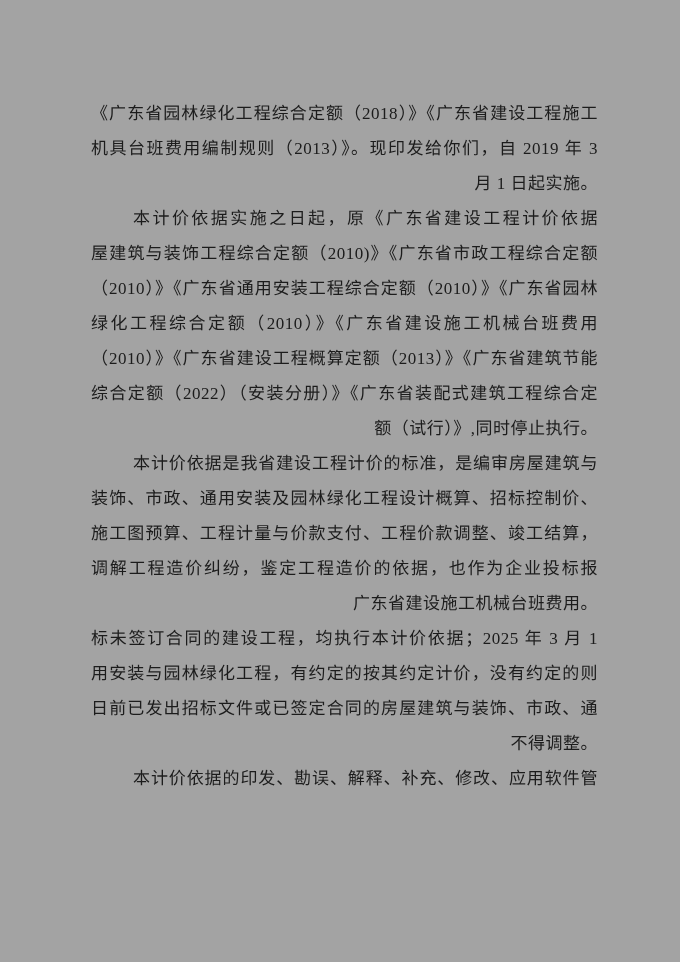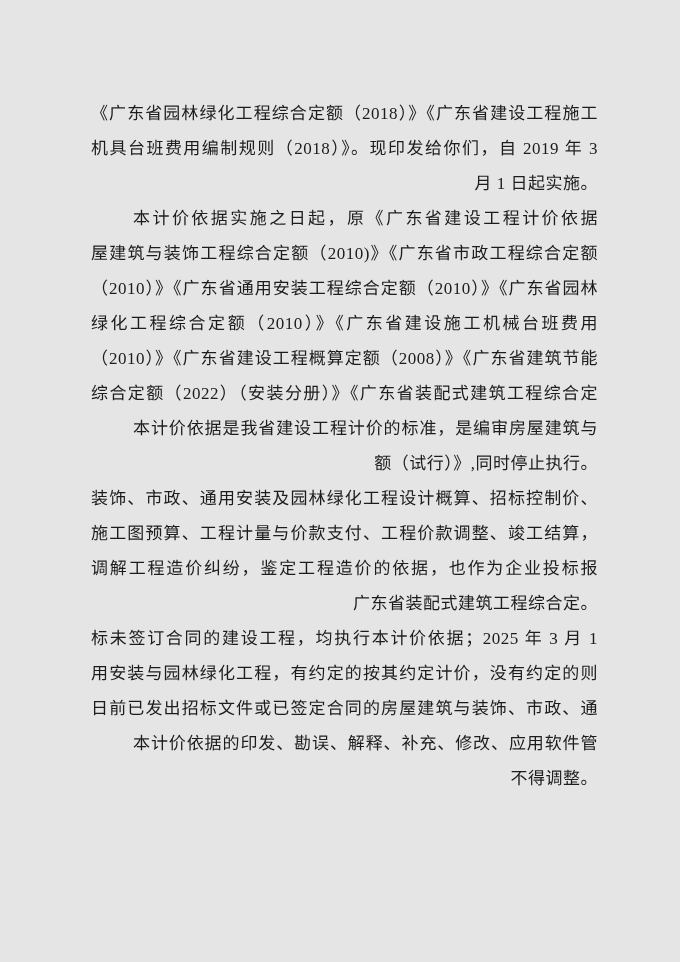--- a/index.html
+++ b/index.html
@@ -4,21 +4,21 @@
 <style>
   html, body {
     margin: 0;
     padding: 0;
     background: #ffffff;
   }
   .page {
     position: relative;
     width: 680px;
     height: 962px;
-    background: #e5e5e5;
+    background: #a3a3a3;
     overflow: hidden;
   }
   .doc-body {
     position: absolute;
     left: 91px;
     top: 96px;
     width: 507px;
   }
   .line {
     font-family: "Liberation Serif", "DejaVu Serif", serif;
@@ -39,33 +39,33 @@
   .line.indent {
     text-indent: 42px;
   }
 </style>
 </head>
 <body>
 
 <div class="page">
   <div class="doc-body">
       <div class="line just">《广东省园林绿化工程综合定额（2018）》《广东省建设工程施工</div>
-      <div class="line just">机具台班费用编制规则（2018）》。现印发给你们，自 2019 年 3</div>
+      <div class="line just">机具台班费用编制规则（2013）》。现印发给你们，自 2019 年 3</div>
       <div class="line">月 1 日起实施。</div>
       <div class="line just indent">本计价依据实施之日起，原《广东省建设工程计价依据</div>
       <div class="line just">屋建筑与装饰工程综合定额（2010)》《广东省市政工程综合定额</div>
       <div class="line just">（2010）》《广东省通用安装工程综合定额（2010）》《广东省园林</div>
       <div class="line just">绿化工程综合定额（2010）》《广东省建设施工机械台班费用</div>
-      <div class="line just">（2010）》《广东省建设工程概算定额（2008）》《广东省建筑节能</div>
+      <div class="line just">（2010）》《广东省建设工程概算定额（2013）》《广东省建筑节能</div>
       <div class="line just">综合定额（2022）（安装分册）》《广东省装配式建筑工程综合定</div>
+      <div class="line">额（试行）》,同时停止执行。</div>
       <div class="line just indent">本计价依据是我省建设工程计价的标准，是编审房屋建筑与</div>
-      <div class="line">额（试行）》,同时停止执行。</div>
       <div class="line just">装饰、市政、通用安装及园林绿化工程设计概算、招标控制价、</div>
       <div class="line just">施工图预算、工程计量与价款支付、工程价款调整、竣工结算，</div>
       <div class="line just">调解工程造价纠纷，鉴定工程造价的依据，也作为企业投标报价、</div>
-      <div class="line">广东省装配式建筑工程综合定。</div>
+      <div class="line">广东省建设施工机械台班费用。</div>
       <div class="line just">标未签订合同的建设工程，均执行本计价依据；2025 年 3 月 1</div>
       <div class="line just">用安装与园林绿化工程，有约定的按其约定计价，没有约定的则</div>
       <div class="line just">日前已发出招标文件或已签定合同的房屋建筑与装饰、市政、通</div>
+      <div class="line">不得调整。</div>
       <div class="line just indent">本计价依据的印发、勘误、解释、补充、修改、应用软件管</div>
-      <div class="line">不得调整。</div>
     </div>
 </div>
 
 </body></html>

